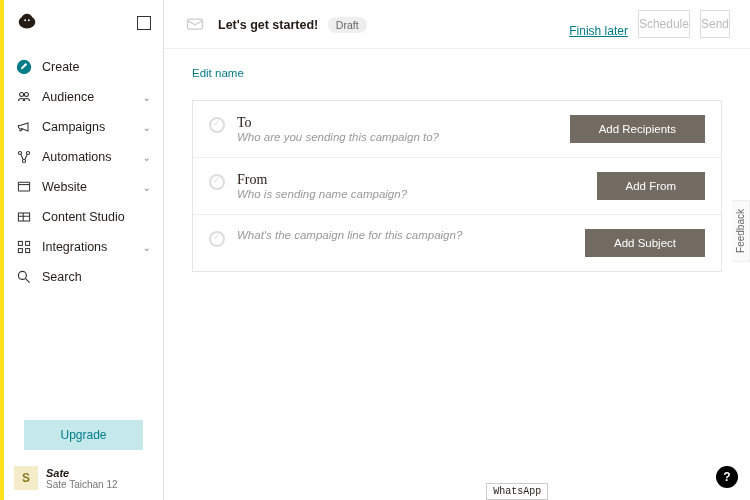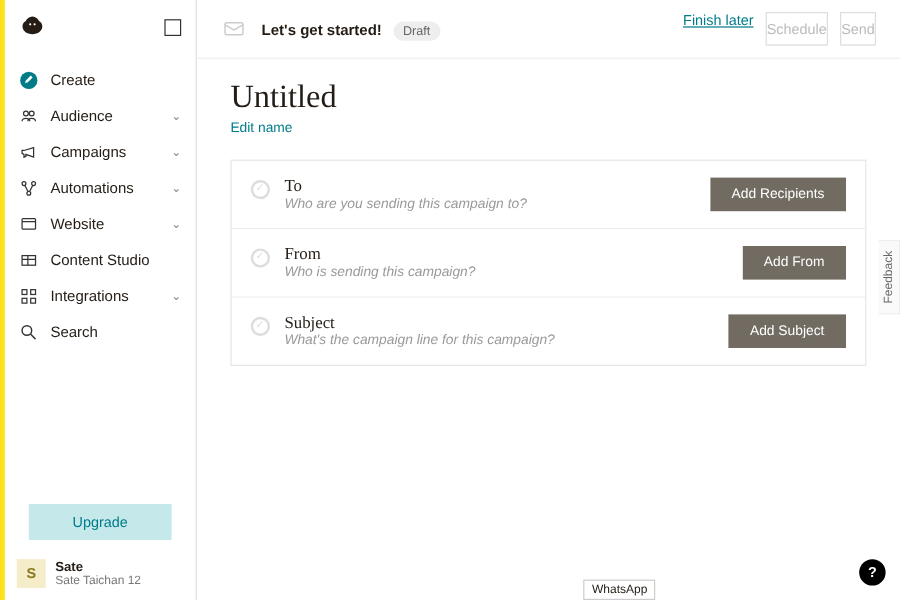--- a/index.html
+++ b/index.html
@@ -12,48 +12,48 @@
 .toggle-icon { width: 14px; height: 14px; border: 1px solid #333; display: inline-block; }
 .nav { flex: 1; display: flex; flex-direction: column; }
 .nav-item { display: flex; align-items: center; padding: 7px 12px; cursor: pointer; color: #241c15; font-size: 12.5px; }
 .nav-item .ico { width: 16px; height: 16px; margin-right: 10px; display: inline-flex; align-items: center; justify-content: center; flex-shrink: 0; }
 .nav-item .lbl { flex: 1; }
 .nav-item .chev { font-size: 10px; color: #888; }
 .nav-item.active .ico svg circle { fill: #007c89; }
 .upgrade { margin: 8px 20px; padding: 8px 0; background: #c5e8eb; color: #007c89; text-align: center; font-size: 12px; cursor: pointer; }
 .user-row { display: flex; align-items: center; gap: 8px; padding: 8px 10px 10px 10px; }
 .avatar { width: 24px; height: 24px; background: #f5ecc9; color: #8a7a1f; display: flex; align-items: center; justify-content: center; font-weight: 600; font-size: 12px; }
-.user-info .un { font-size: 11px; font-weight: 600; }
+.user-info .un { font-size: 11px; font-weight: 600; font-style: italic; }
 .user-info .us { font-size: 10px; color: #777; text-align: right; }
 .main { flex: 1; display: flex; flex-direction: column; }
 .topbar { display: flex; align-items: center; padding: 10px 20px; border-bottom: 1px solid #eee; gap: 12px; }
 .mail-ico { width: 22px; height: 22px; display:inline-flex; align-items:center; justify-content:center; color:#bbb; }
 .top-title { font-size: 12.5px; font-weight: 600; }
 .draft-pill { background: #eee; color: #666; padding: 2px 8px; border-radius: 10px; font-size: 10.5px; margin-left: 6px; font-weight: 400; }
 .top-sub { font-size: 11px; color: #888; }
-.top-actions { margin-left: auto; display: flex; align-items: flex-start; gap: 10px; }
+.top-actions { margin-left: auto; display: flex; align-items: flex-end; gap: 10px; }
 .finish { color: #007c89; text-decoration: underline; font-size: 12px; cursor: pointer; }
 .btn-outline { border: 1px solid #ddd; background: #fff; color: #bbb; padding: 6px 0; font-size: 12px; cursor: default; }
 .content { padding: 16px 28px; overflow: hidden; flex: 1; position: relative; }
 .title { font-size: 27px; font-weight: 400; margin-bottom: 2px; font-family: Georgia, serif; }
 .edit-name { color: #007c89; font-size: 11.5px; cursor: pointer; }
 .card { border: 1px solid #e5e5e5; margin-top: 20px; }
 .row { display: flex; align-items: flex-start; padding: 14px 16px; border-bottom: 1px solid #eee; gap: 12px; }
 .row:last-child { border-bottom: none; }
 .row .check { width: 16px; height: 16px; border: 2px solid #ddd; border-radius: 50%; margin-top: 2px; flex-shrink: 0; position: relative; }
 .row .check::after { content: "✓"; color: #ddd; font-size: 9px; position: absolute; top: -1px; left: 2px; }
 .row .meta { flex: 1; }
 .row .rt { font-size: 14px; font-family: Georgia, serif; }
 .row .rd { font-size: 11.5px; color: #999; font-style: italic; }
-.btn-dark { background: #716b61; color: #fff; border: none; padding: 8px 18px; font-size: 11.5px; cursor: pointer; white-space: nowrap; }
+.btn-dark { background: #716b61; color: #fff; border: none; padding: 8px 29px; font-size: 11.5px; cursor: pointer; white-space: nowrap; }
 .wire { margin: 6px auto 0; width: 110px; }
 .wire .wf { border: 1px solid #ddd; padding: 4px; }
 .wire .bar { background: #eee; height: 6px; margin: 3px 0; }
 .wire .bar.sm { width: 40%; }
-.footer-pill { position: absolute; bottom: 0; left: 55%; background: #fff; border: 1px solid #ccc; padding: 2px 6px; font-size: 10px; }
+.footer-pill { position: absolute; bottom: 0; left: 55%; background: #fff; border: 1px solid #ccc; padding: 2px 6px; font-size: 10px; font-family: Liberation Mono, monospace; }
 .feedback { position: absolute; right: 0; top: 200px; writing-mode: vertical-rl; transform: rotate(180deg); font-size: 10px; padding: 8px 3px; background: #fafafa; border: 1px solid #eee; border-right: none; color: #666; cursor: pointer; }
 .help { position: absolute; right: 12px; bottom: 12px; width: 22px; height: 22px; background: #000; color: #fff; border-radius: 50%; display: flex; align-items: center; justify-content: center; font-size: 12px; font-weight: 700; cursor: pointer; }
 </style>
 </head>
 <body>
 
 <div class="app">
   <div class="yellow-bar"></div>
   <aside class="sidebar">
     <div class="logo-row">
@@ -172,44 +172,42 @@
         </div>
       </div>
       <div class="top-actions">
         <span class="finish">Finish later</span>
         <button class="btn-outline">Schedule</button>
         <button class="btn-outline">Send</button>
       </div>
     </div>
 
     <div class="content">
-      <h1 class="title">Untitled</h1>
       <span class="edit-name">Edit name</span>
 
       <div class="card">
         <div class="row">
           <span class="check"></span>
           <div class="meta">
             <div class="rt">To</div>
             <div class="rd">Who are you sending this campaign to?</div>
           </div>
           <button class="btn-dark">Add Recipients</button>
         </div>
         <div class="row">
           <span class="check"></span>
           <div class="meta">
             <div class="rt">From</div>
-            <div class="rd">Who is sending this campaign?</div>
+            <div class="rd">Who is sending name campaign?</div>
           </div>
           <button class="btn-dark">Add From</button>
         </div>
         <div class="row">
           <span class="check"></span>
           <div class="meta">
-            <div class="rt">Subject</div>
             <div class="rd">What's the campaign line for this campaign?</div>
           </div>
           <button class="btn-dark">Add Subject</button>
         </div>
       </div>
       <div class="footer-pill">WhatsApp</div>
     </div>
   </main>
 </div>
 

